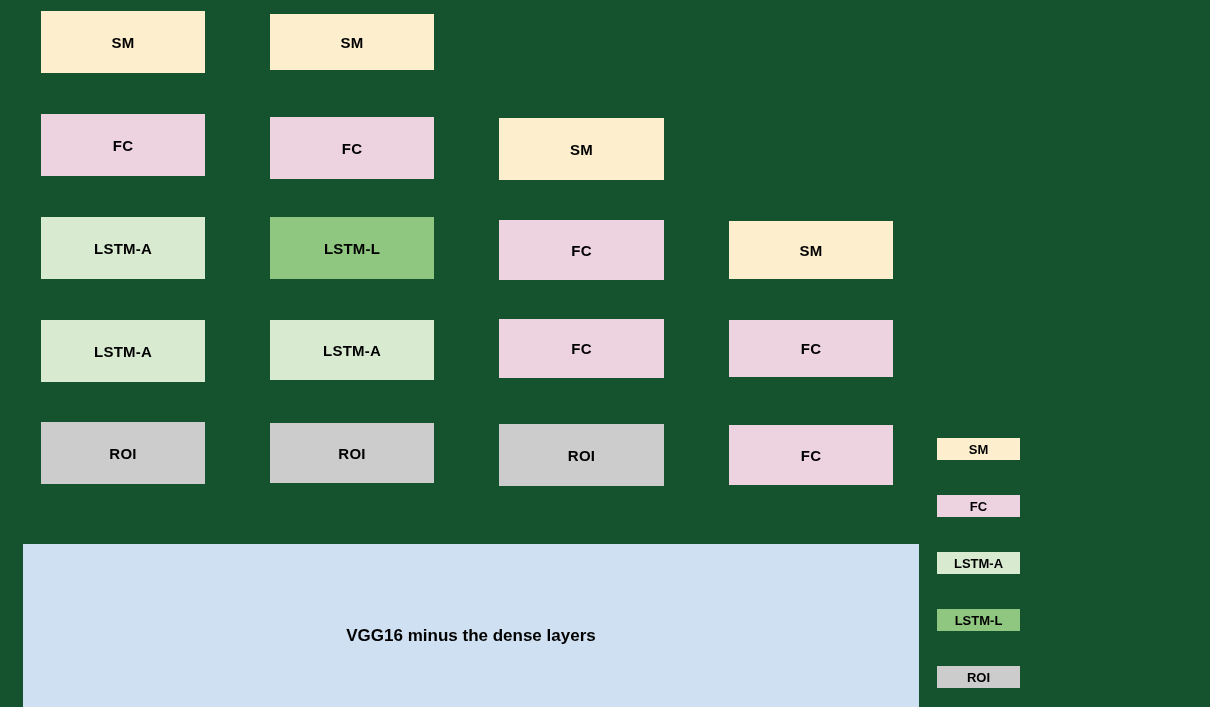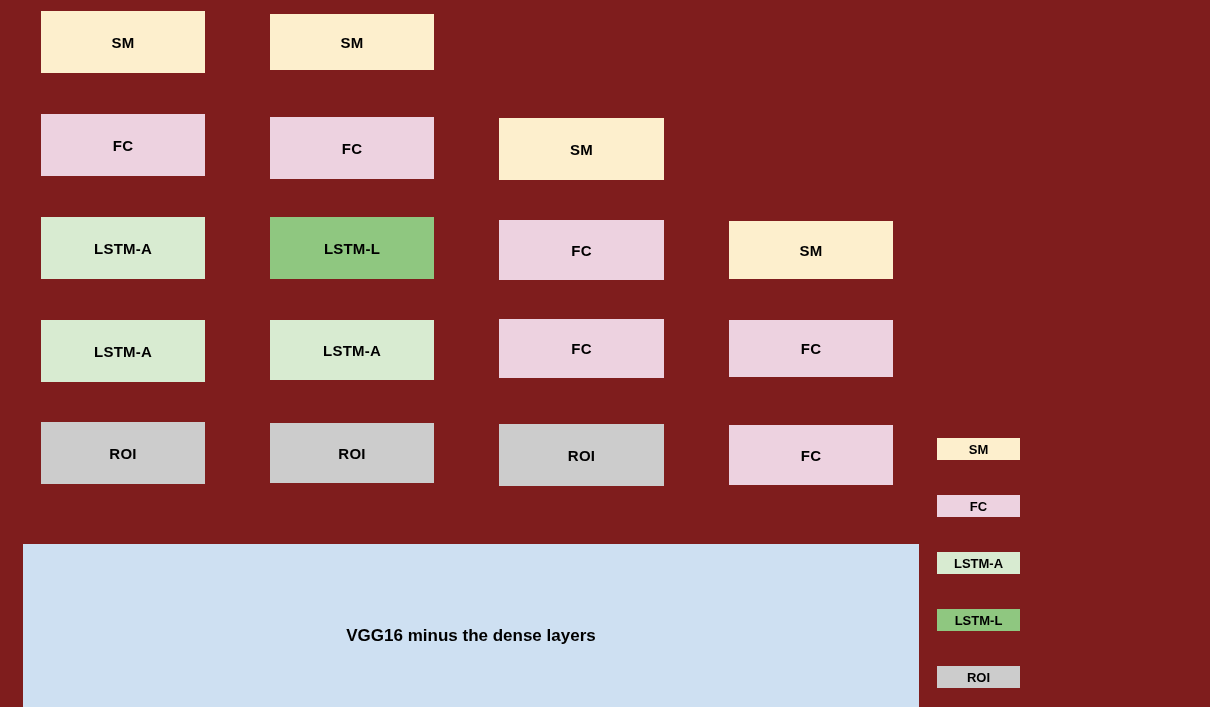--- a/index.html
+++ b/index.html
@@ -59,21 +59,21 @@
     font-weight: bold;
     font-size: 13px;
     line-height: 1;
     white-space: nowrap;
     font-family: "Liberation Sans", sans-serif;
   }
 </style>
 </head>
 <body style="background: rgb(0, 0, 0);">
 
-<div id="canvas" style="background: #7f1d1d;">
+<div id="canvas" style="background: #14532d;">
 
   <div id="blocks-layer">
       <div class="block" style="left: 41px; top: 11px; width: 164px; height: 62px; background: rgb(253, 239, 205);">
         <span class="block-label">SM</span>
       </div>
       <div class="block" style="left: 270px; top: 14px; width: 164px; height: 56px; background: rgb(253, 239, 205);">
         <span class="block-label">SM</span>
       </div>
       <div class="block" style="left: 41px; top: 114px; width: 164px; height: 62px; background: rgb(237, 210, 224);">
         <span class="block-label">FC</span>

